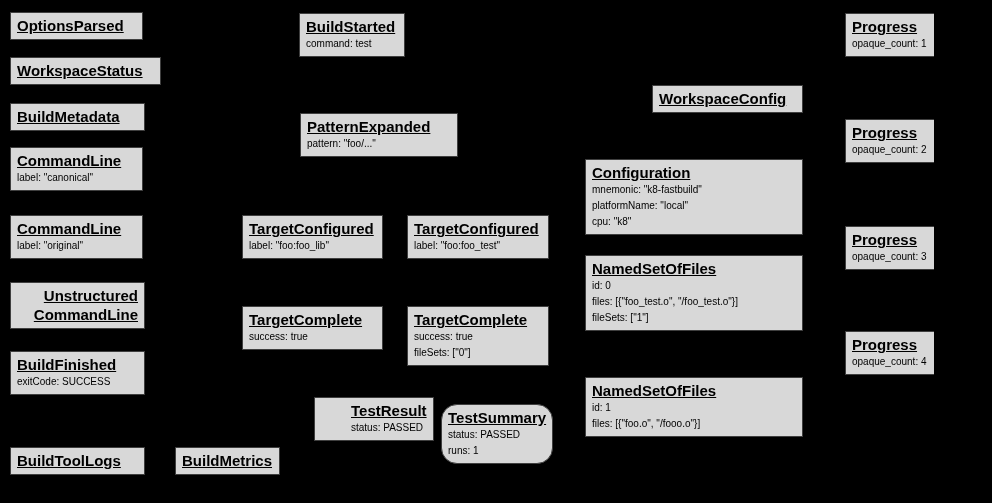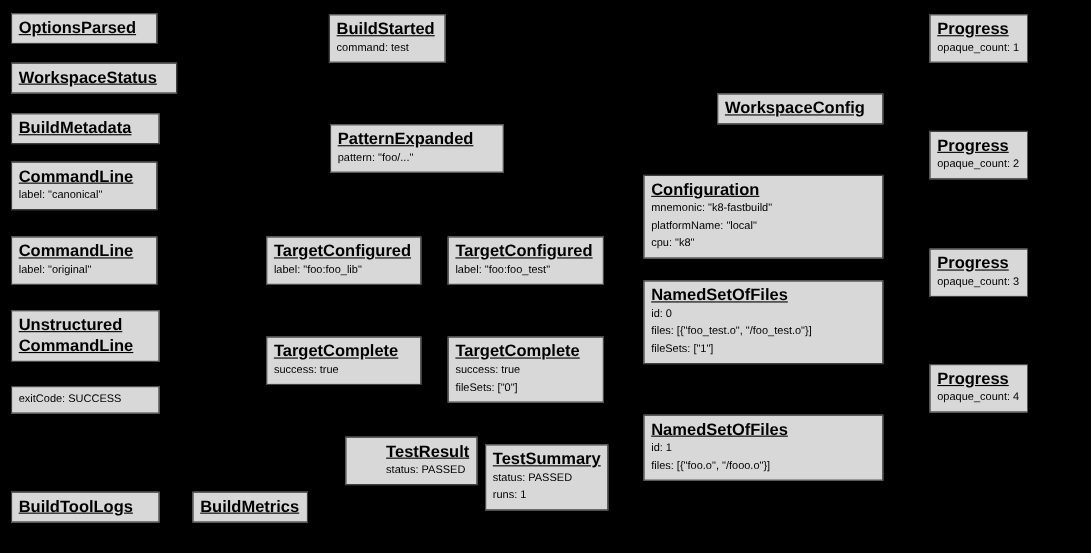--- a/index.html
+++ b/index.html
@@ -51,26 +51,27 @@
   <div class="box" style="left:10px; top:147px; min-width:133px;">
     <div class="box-title">CommandLine</div>
     <div class="box-line">label: "canonical"</div>
   </div>
 
   <div class="box" style="left:10px; top:215px; min-width:133px;">
     <div class="box-title">CommandLine</div>
     <div class="box-line">label: "original"</div>
   </div>
 
-  <div class="box" style="left:10px; top:282px; min-width:135px;">
+  <div class="box" style="left:10px; top:282px; min-width:135px;text-align:right;">
     <div class="box-title">Unstructured</div>
     <div class="box-title">CommandLine</div>
   </div>
 
   <div class="box" style="left:10px; top:351px; min-width:135px;">
+    <div class="box-title">BuildFinished</div>
     <div class="box-line">exitCode: SUCCESS</div>
   </div>
 
   <div class="box" style="left:10px; top:447px; min-width:135px;">
     <div class="box-title">BuildToolLogs</div>
   </div>
 
   <div class="box" style="left:175px; top:447px; min-width:105px;">
     <div class="box-title">BuildMetrics</div>
   </div>
@@ -104,21 +105,21 @@
     <div class="box-title">TargetComplete</div>
     <div class="box-line">success: true</div>
     <div class="box-line">fileSets: ["0"]</div>
   </div>
 
   <div class="box" style="left:314px; top:397px; min-width:116px;padding-left:36px;">
     <div class="box-title">TestResult</div>
     <div class="box-line">status: PASSED</div>
   </div>
 
-  <div class="box" style="left:441px; top:404px; min-width:111px;">
+  <div class="box" style="left:441px; top:404px; min-width:111px;border-radius:16px;">
     <div class="box-title">TestSummary</div>
     <div class="box-line">status: PASSED</div>
     <div class="box-line">runs: 1</div>
   </div>
 
   <div class="box" style="left:652px; top:74px; min-width:151px;margin-top:11px;">
     <div class="box-title">WorkspaceConfig</div>
   </div>
 
   <div class="box" style="left:585px; top:159px; min-width:218px;">

